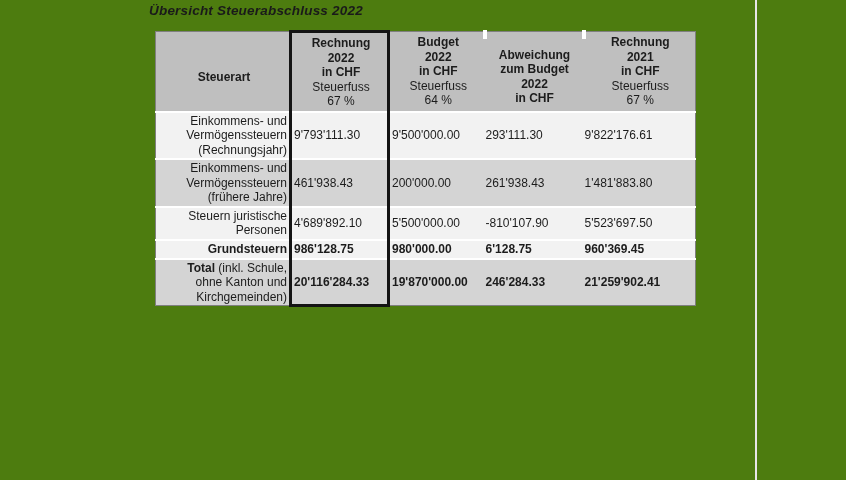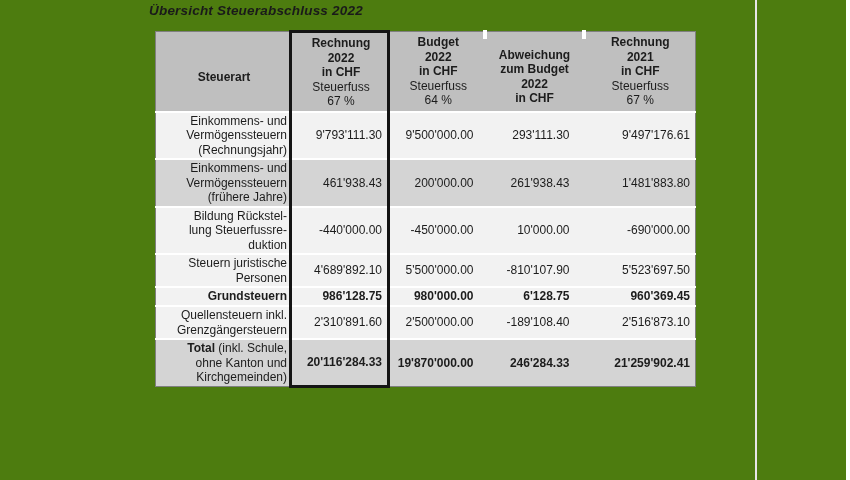--- a/index.html
+++ b/index.html
@@ -26,21 +26,21 @@
   
   thead th { background: #bfbfbf; text-align: center; font-weight: normal;
     vertical-align: top; padding: 3px 2px 2px 5px; height: 78px; }
   thead th.vmid { vertical-align: middle; padding-top: 13px; }
   thead .b { font-weight: bold; }
   .prel { white-space: pre-line; }
 
   
   tbody td { border-top: 2px solid #ffffff; padding: 1px 2px; }
   tbody td.lbl { padding-left: 5px; white-space: pre-line; text-align: right; }
-  tbody td.num { text-align: right; }
+  tbody td.num { }
   td.n2 { padding-right: 5px; }
   td.n3 { padding-right: 10px; }
   td.n4 { padding-right: 13px; }
   td.n5 { padding-right: 5px; }
 
   tr.lt td { background: #f2f2f2; }
   tr.dk td { background: #d4d4d4; }
 
   
   .hl { border-left: 3px solid #141414 !important; border-right: 3px solid #141414 !important; }
@@ -109,62 +109,45 @@
         </tr>
       </thead>
       <tbody>
         <tr class="lt r3l">
           <td class="lbl">Einkommens- und
 Vermögenssteuern
 (Rechnungsjahr)</td>
           <td class="num n2 hl">9'793'111.30</td>
           <td class="num n3">9'500'000.00</td>
           <td class="num n4">293'111.30</td>
-          <td class="num n5">9'497'176.61</td>
+          <td class="num n5">9'822'176.61</td>
         </tr>
         <tr class="dk r3l">
           <td class="lbl">Einkommens- und
 Vermögenssteuern
 (frühere Jahre)</td>
           <td class="num n2 hl">461'938.43</td>
           <td class="num n3">200'000.00</td>
           <td class="num n4">261'938.43</td>
           <td class="num n5">1'481'883.80</td>
-        </tr>
-        <tr class="lt r3l">
-          <td class="lbl">Bildung Rückstel-
-lung Steuerfussre-
-duktion</td>
-          <td class="num n2 hl">-440'000.00</td>
-          <td class="num n3">-450'000.00</td>
-          <td class="num n4">10'000.00</td>
-          <td class="num n5">-690'000.00</td>
         </tr>
         <tr class="lt r2l">
           <td class="lbl">Steuern juristische
 Personen</td>
           <td class="num n2 hl">4'689'892.10</td>
           <td class="num n3">5'500'000.00</td>
           <td class="num n4">-810'107.90</td>
           <td class="num n5">5'523'697.50</td>
         </tr>
         <tr class="lt r1l">
           <td class="lbl">Grundsteuern</td>
           <td class="num n2 hl">986'128.75</td>
           <td class="num n3">980'000.00</td>
           <td class="num n4">6'128.75</td>
           <td class="num n5">960'369.45</td>
-        </tr>
-        <tr class="lt r2n">
-          <td class="lbl">Quellensteuern inkl.
-Grenzgängersteuern</td>
-          <td class="num n2 hl">2'310'891.60</td>
-          <td class="num n3">2'500'000.00</td>
-          <td class="num n4">-189'108.40</td>
-          <td class="num n5">2'516'873.10</td>
         </tr>
         <tr class="dk rtot last">
           <td class="lbl"><span class="b">Total</span><span class="reg"> (inkl. Schule,
 ohne Kanton und
 Kirchgemeinden)</span></td>
           <td class="num n2 hl">20'116'284.33</td>
           <td class="num n3">19'870'000.00</td>
           <td class="num n4">246'284.33</td>
           <td class="num n5">21'259'902.41</td>
         </tr>

